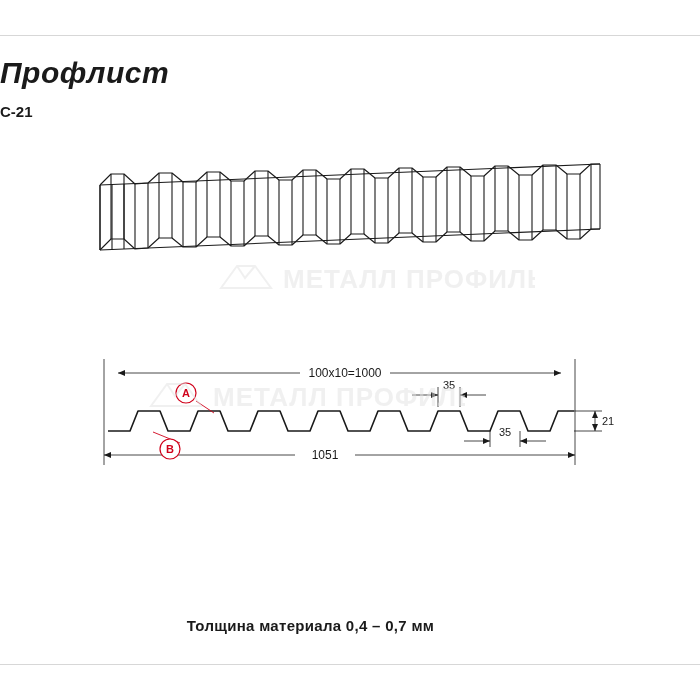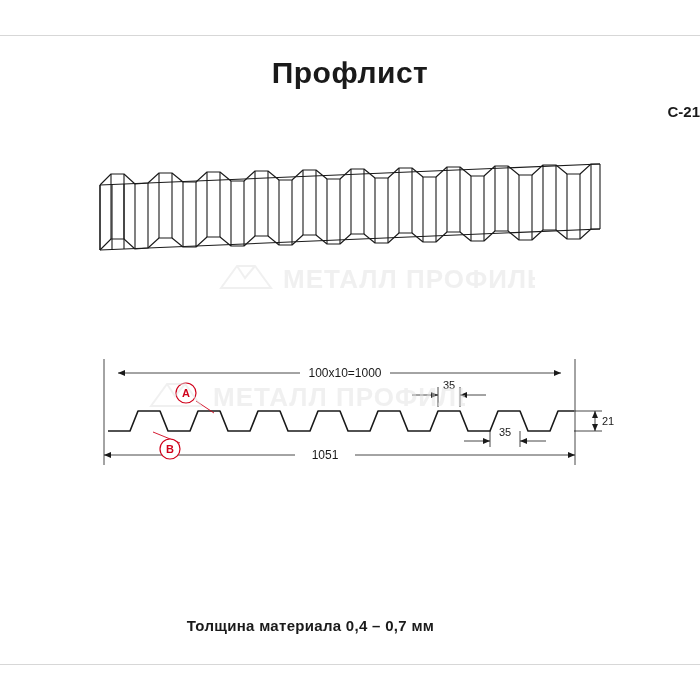--- a/index.html
+++ b/index.html
@@ -17,32 +17,33 @@
   }
   .page {
     position: absolute;
     inset: 0;
   }
   .title {
     position: absolute;
     top: 56px;
     left: 0;
     width: 700px;
-    text-align: center;
+    text-align: left;
     font-size: 30px;
     font-weight: bold;
     letter-spacing: 0.5px;
     color: #1a1a1a;
+    font-style: italic;
   }
   .subtitle {
     position: absolute;
     top: 103px;
     left: 0;
     width: 700px;
-    text-align: right;
+    text-align: left;
     font-size: 15px;
     font-weight: bold;
     color: #1a1a1a;
   }
   .hero {
     position: absolute;
     top: 150px;
     left: 80px;
     width: 540px;
     height: 130px;

